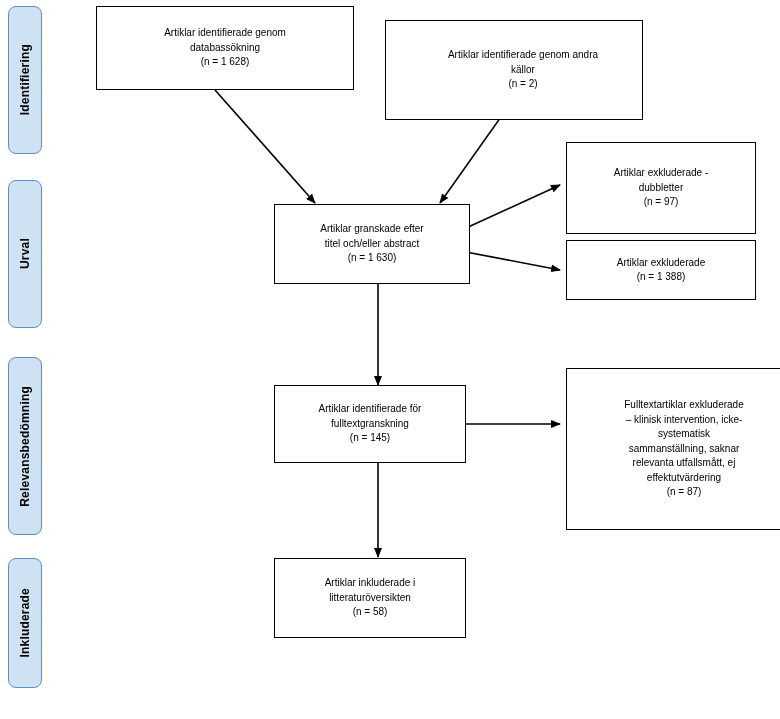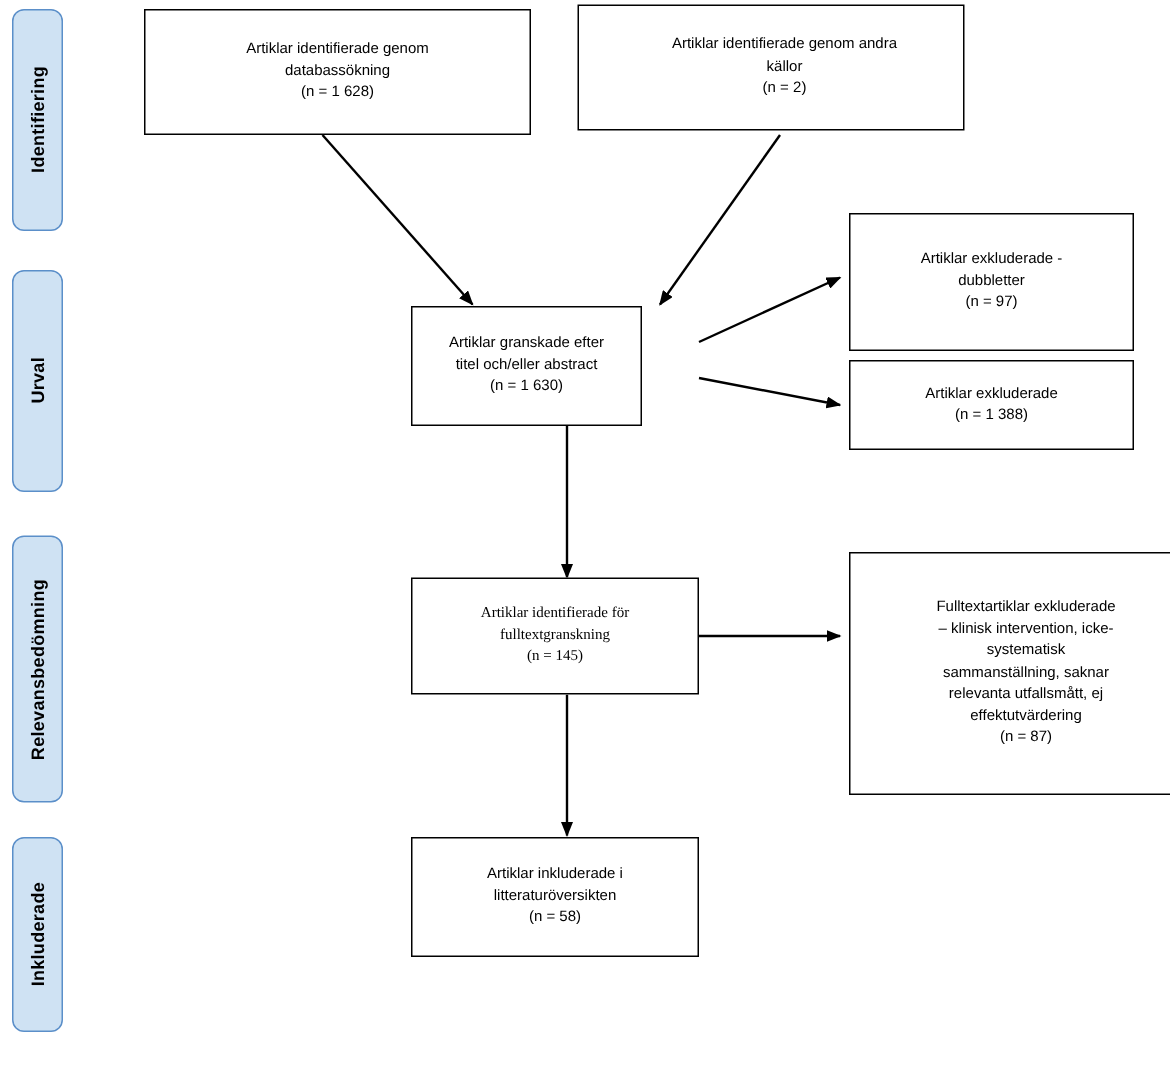--- a/index.html
+++ b/index.html
@@ -101,44 +101,44 @@
 
     <path d="M378,463 L378,557" stroke="#000000" stroke-width="1.6" fill="none" marker-end="url(#ah)"></path>
   </svg>
 
   <div class="box" style="left:96px; top:6px; width:258px; height:84px;">
     <span class="line">Artiklar identifierade genom</span>
     <span class="line">databassökning</span>
     <span class="line">(n = 1 628)</span>
   </div>
 
-  <div class="box" style="left:385px; top:3px; width:258px; height:84px;padding-left:24px;">
+  <div class="box" style="left:385px; top:20px; width:258px; height:100px;padding-left:24px;">
     <span class="line">Artiklar identifierade genom andra</span>
     <span class="line">källor</span>
     <span class="line">(n = 2)</span>
   </div>
 
-  <div class="box" style="left:274px; top:204px; width:154px; height:80px;">
+  <div class="box" style="left:274px; top:204px; width:196px; height:80px;">
     <span class="line">Artiklar granskade efter</span>
     <span class="line">titel och/eller abstract</span>
     <span class="line">(n = 1 630)</span>
   </div>
 
   <div class="box" style="left:566px; top:142px; width:190px; height:92px;">
     <span class="line">Artiklar exkluderade -</span>
     <span class="line">dubbletter</span>
     <span class="line">(n = 97)</span>
   </div>
 
   <div class="box" style="left:566px; top:240px; width:190px; height:60px;">
     <span class="line">Artiklar exkluderade</span>
     <span class="line">(n = 1 388)</span>
   </div>
 
-  <div class="box" style="left:274px; top:385px; width:192px; height:78px;font-family:Liberation Serif, serif;">
+  <div class="box" style="left:274px; top:385px; width:192px; height:78px;">
     <span class="line">Artiklar identifierade för</span>
     <span class="line">fulltextgranskning</span>
     <span class="line">(n = 145)</span>
   </div>
 
   <div class="box" style="left:566px; top:368px; width:236px; height:162px;">
     <span class="line">Fulltextartiklar exkluderade</span>
     <span class="line">– klinisk intervention, icke-</span>
     <span class="line">systematisk</span>
     <span class="line">sammanställning, saknar</span>

